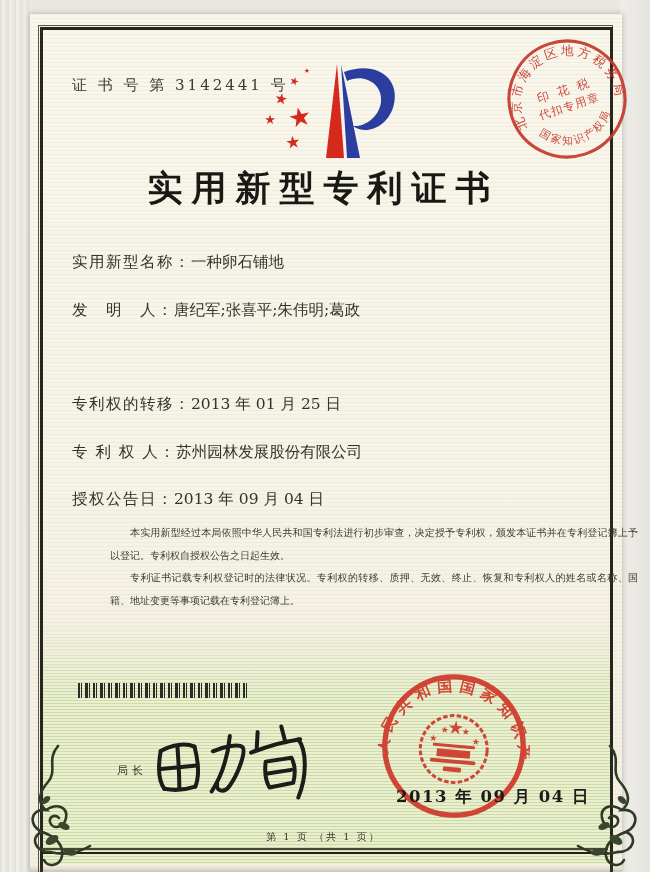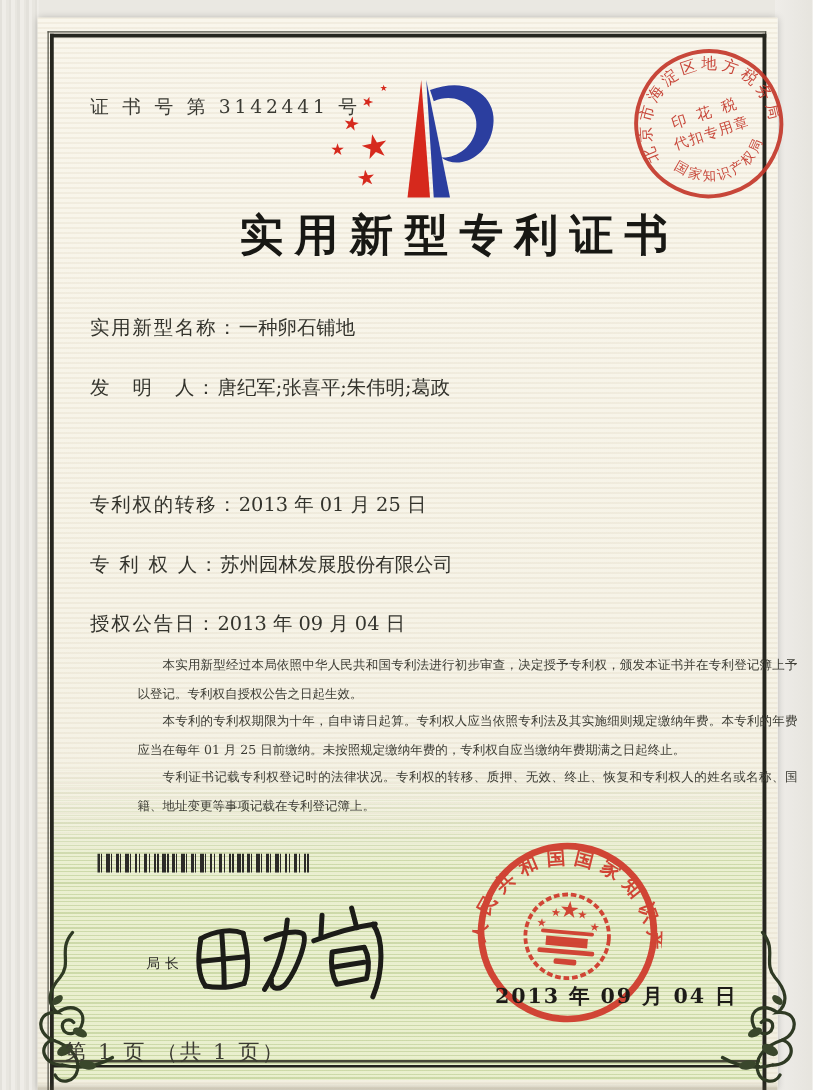--- a/index.html
+++ b/index.html
@@ -47,38 +47,38 @@
     border-top:3px solid #26261f; border-left:3px solid #26261f; border-right:3px solid #26261f;
   }
   .bottom-line-1{position:absolute; left:12px; top:834px; width:566px; height:2px; background:#474738;}
   .bottom-line-2{position:absolute; left:12px; top:838px; width:566px; height:2px; background:#22221d;}
   .bottom-shadow{position:absolute; left:0; top:852px; width:592px; height:6px;
     background:linear-gradient(180deg,rgba(0,0,0,0),rgba(90,80,60,.25));}
 
   
   .cert-no{position:absolute; left:42px; top:62px; font-size:15px; letter-spacing:3px; color:#3a3a33;}
   .title{position:absolute; left:10px; top:151px; width:567px; text-align:center;
-    font-size:35px; font-weight:bold; letter-spacing:9px; color:#181814;padding-left:44px;}
+    font-size:35px; font-weight:bold; letter-spacing:9px; color:#181814;}
   .field{position:absolute; left:42px; font-size:15.5px; color:#33332c; white-space:nowrap;}
   .field .lbl{letter-spacing:1.5px;margin-top:31px;}
   .f0{top:238px;} .f1{top:286px;} .f2{top:333px;} .f3{top:380px;} .f4{top:428px;} .f5{top:475px;}
   .body-text{position:absolute; left:48px; top:508px; width:528px; font-size:10px;
     line-height:22.5px; color:#3c3c34; text-align:justify;margin-left:32px;}
   .body-text p{margin:0; text-indent:2em;}
   .barcode{position:absolute; left:48px; top:669px; width:170px; height:15px;
     background:repeating-linear-gradient(90deg,#2b2b28 0 2px,transparent 2px 3px,#2b2b28 3px 4px,transparent 4px 7px,#2b2b28 7px 10px,transparent 10px 11px,#2b2b28 11px 12px,transparent 12px 15px);}
   .role-label{position:absolute; left:87px; top:749px; font-size:11px; letter-spacing:4px; color:#2e2e28;}
   .signature-svg{position:absolute; left:118px; top:706px;}
   .seal-svg{position:absolute; left:348px; top:656px; transform:rotate(5deg);}
   .seal-date{position:absolute; left:366px; top:772px; font-size:16.5px; letter-spacing:1.5px;
     color:#1d1b18; font-weight:bold; white-space:nowrap;}
   .tax-stamp-svg{position:absolute; left:474px; top:22px; transform:rotate(-18deg); opacity:.92;}
   .logo{position:absolute; left:220px; top:44px; width:150px; height:105px;}
-  .footer-text{position:absolute; left:22px; top:816px; width:567px; text-align:left;
-    font-size:17px; letter-spacing:2px; color:#3b3b32;}
+  .footer-text{position:absolute; left:10px; top:816px; width:567px; text-align:center;
+    font-size:10px; letter-spacing:2px; color:#3b3b32;}
   .ornament{position:absolute;}
   .orn-l{left:-6px; top:730px;}
   .orn-r{left:544px; top:730px;}
   .sr-only{position:absolute; width:1px; height:1px; overflow:hidden; clip:rect(0 0 0 0); white-space:nowrap;}
 </style>
 </head>
 <body>
 
 <div class="stage">
   <div class="scan-left"></div>
@@ -125,21 +125,20 @@
     <div class="title">实用新型专利证书</div>
 
     <div class="field f0"><span class="lbl">实用新型名称：</span><span>一种卵石铺地</span></div>
     <div class="field f1"><span class="lbl">发　明　人：</span><span>唐纪军;张喜平;朱伟明;葛政</span></div>
     <div class="field f3"><span class="lbl">专利权的转移：</span><span>2013 年 01 月 25 日</span></div>
     <div class="field f4"><span class="lbl">专 利 权 人：</span><span>苏州园林发展股份有限公司</span></div>
     <div class="field f5"><span class="lbl">授权公告日：</span><span>2013 年 09 月 04 日</span></div>
 
     <div class="body-text">
       <p>本实用新型经过本局依照中华人民共和国专利法进行初步审查，决定授予专利权，颁发本证书并在专利登记簿上予以登记。专利权自授权公告之日起生效。</p>
-      <p>本专利的专利权期限为十年，自申请日起算。专利权人应当依照专利法及其实施细则规定缴纳年费。本专利的年费应当在每年 01 月 25 日前缴纳。未按照规定缴纳年费的，专利权自应当缴纳年费期满之日起终止。</p>
       <p>专利证书记载专利权登记时的法律状况。专利权的转移、质押、无效、终止、恢复和专利权人的姓名或名称、国籍、地址变更等事项记载在专利登记簿上。</p>
     </div>
 
     <div class="barcode"></div>
 
     <div class="role-label">局长</div>
     <svg class="signature-svg" width="168" height="94" viewBox="0 0 168 94">
       <g fill="none" stroke="#1c1c18" stroke-width="4" stroke-linecap="round" stroke-linejoin="round" transform="rotate(-4 84 47)">
         <path d="M14,26 C10,42 10,56 15,64"></path>
         <path d="M14,26 C26,20 40,20 48,24"></path>

